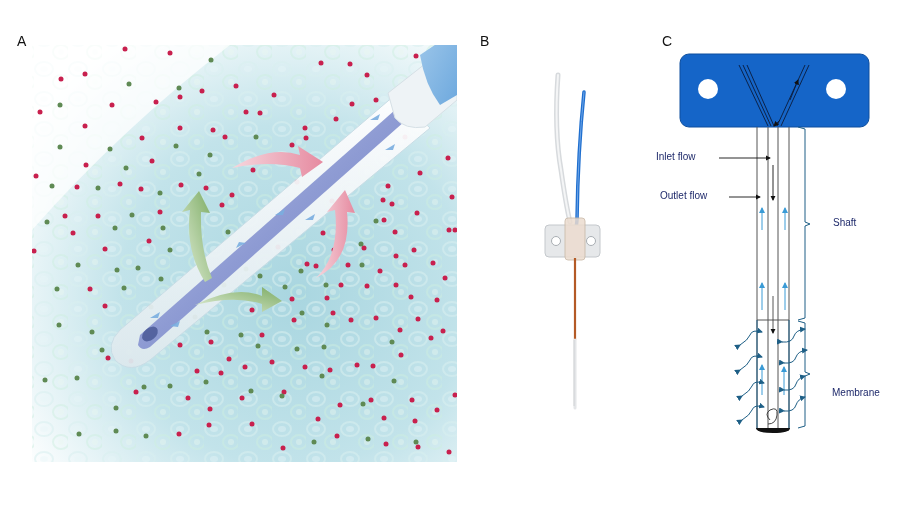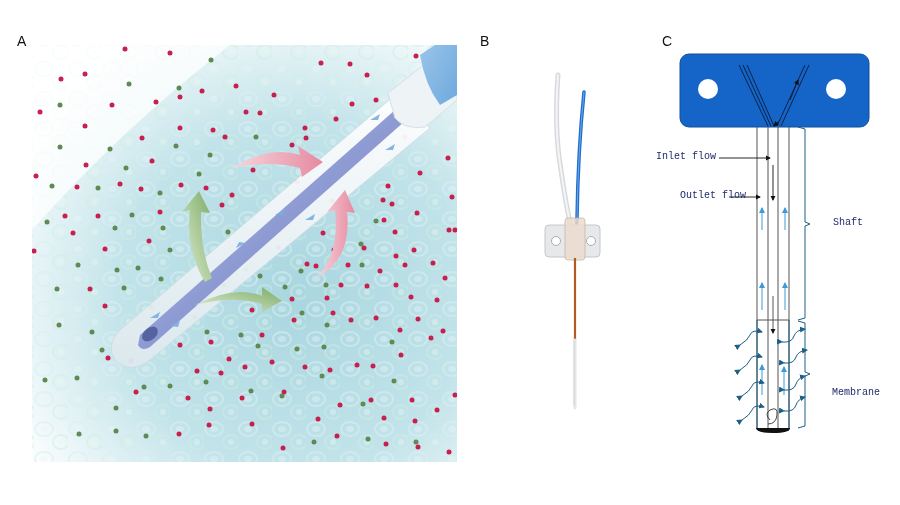--- a/index.html
+++ b/index.html
@@ -1,18 +1,18 @@
 <!DOCTYPE html>
 <html><head>
 <meta charset="utf-8">
 <style>
   html, body { margin: 0; padding: 0; background: #ffffff; }
   body { width: 900px; height: 505px; position: relative; overflow: hidden; font-family: "Liberation Sans", sans-serif; }
   .panel-label { position: absolute; font-size: 14px; color: #111; font-family: "Liberation Sans", sans-serif; }
-  .anno { position: absolute; font-size: 10px; color: #1f2a6b; font-family: Liberation Mono, monospace; white-space: nowrap; }
+  .anno { position: absolute; font-size: 10px; color: #1f2a6b; font-family: Liberation Sans, sans-serif; white-space: nowrap; }
   svg { position: absolute; left: 0; top: 0; }
 </style>
 </head>
 <body>
 
 <div class="panel-label" style="left:17px; top:33px;">A</div>
 <div class="panel-label" style="left:480px; top:33px;">B</div>
 <div class="panel-label" style="left:662px; top:33px;">C</div>
 
 <svg width="900" height="505" viewBox="0 0 900 505">
@@ -389,15 +389,15 @@
     <path d="M784 363 Q794 364 796 357 Q798 351 807 350" marker-end="url(#arrTeal)" marker-start="url(#arrTeal)"></path>
     <path d="M784 390 Q794 391 796 384 Q798 378 805 376" marker-end="url(#arrTeal)" marker-start="url(#arrTeal)"></path>
     <path d="M784 411 Q794 412 796 405 Q798 399 805 397" marker-end="url(#arrTeal)" marker-start="url(#arrTeal)"></path>
   </g>
 
   <path d="M798 127 L805 129 L805 222 L810 224 L805 226 L805 318 L798 320" fill="none" stroke="#1e5f86" stroke-width="1"></path>
   <path d="M798 321 L805 323 L805 372 L810 374 L805 376 L805 426 L798 428" fill="none" stroke="#1e5f86" stroke-width="1"></path>
 </svg>
 
 <div class="anno" style="left:656px; top:151px;">Inlet flow</div>
-<div class="anno" style="left:680px; top:190px;">Outlet flow</div>
+<div class="anno" style="left:660px; top:190px;">Outlet flow</div>
 <div class="anno" style="left:833px; top:217px;">Shaft</div>
 <div class="anno" style="left:832px; top:387px;">Membrane</div>
 
 </body></html>

